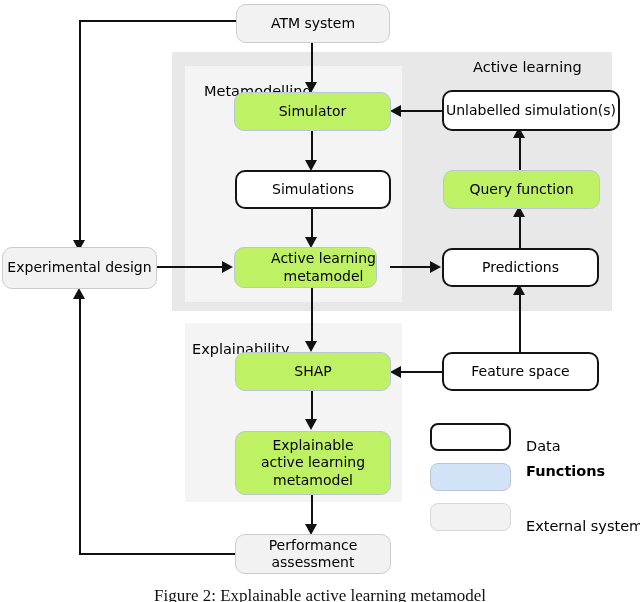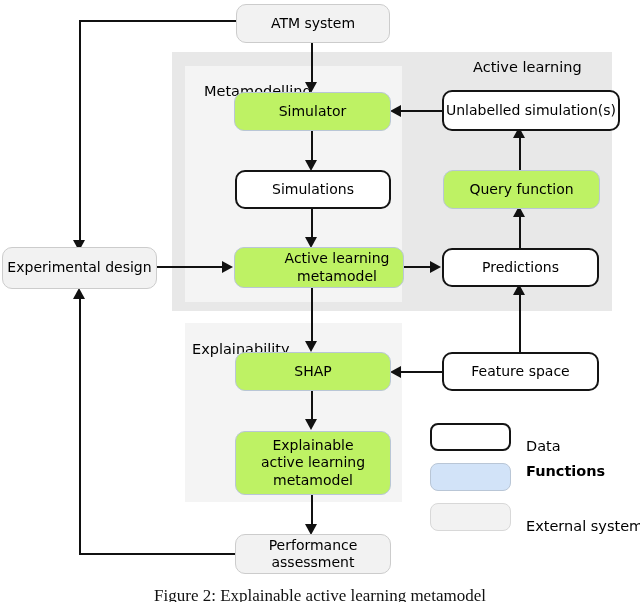--- a/index.html
+++ b/index.html
@@ -197,21 +197,21 @@
   </div>
 
   <div class="node node-function" style="left:234px; top:92px; width:157px; height:39px;">
     <span>Simulator</span>
   </div>
 
   <div class="node node-data" style="left:235px; top:170px; width:156px; height:39px;">
     <span>Simulations</span>
   </div>
 
-  <div class="node node-function" style="left:234px; top:247px; width:170px; height:41px;padding-left:36px;">
+  <div class="node node-function" style="left:234px; top:247px; width:143px; height:41px;padding-left:36px;">
     <span>Active learning metamodel</span>
   </div>
 
   <div class="node node-data" style="left:442px; top:90px; width:178px; height:41px;">
     <span>Unlabelled simulation(s)</span>
   </div>
 
   <div class="node node-function" style="left:443px; top:170px; width:157px; height:39px;">
     <span>Query function</span>
   </div>

